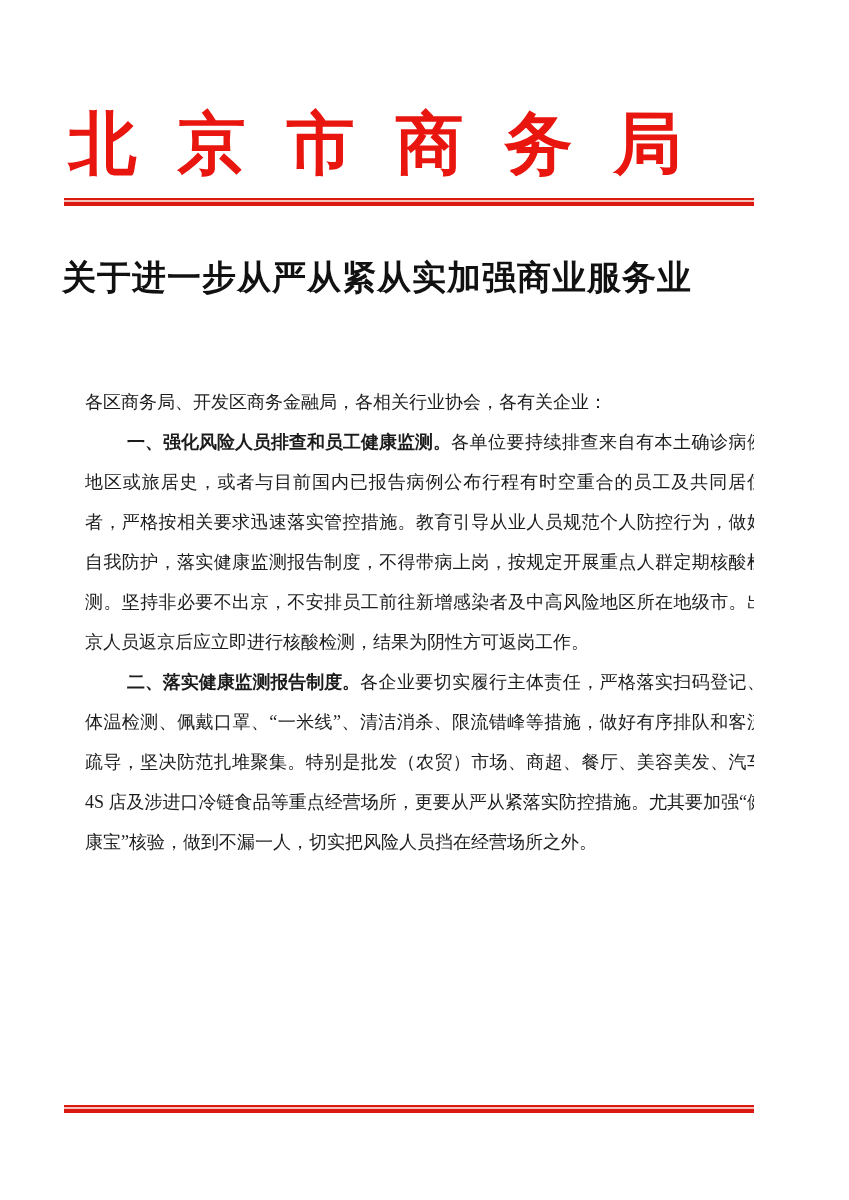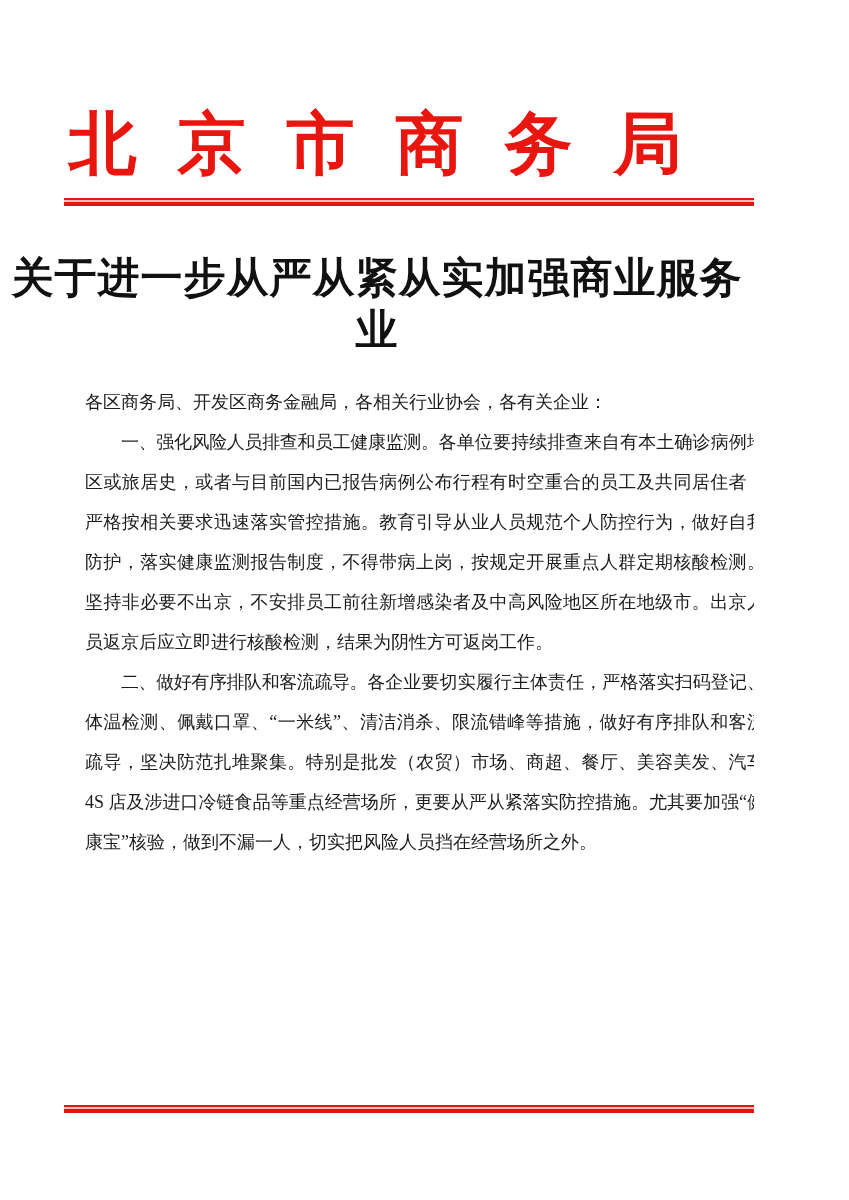--- a/index.html
+++ b/index.html
@@ -39,38 +39,39 @@
       var(--line-red) 4.5px,
       var(--line-red) 8px
     );
   }
   .red-divider.top{top:198px;}
   .red-divider.bottom{top:1105px;}
   .doc-title{
     position:absolute;top:252px;left:0;right:0;
     margin:0;
     text-align:center;
-    font-size:42px;line-height:52px;
+    font-size:34px;line-height:52px;
     font-weight:bold;
     letter-spacing:1px;
     color:#111;
   }
   .doc-title .title-line{display:block;}
   .doc-body{
     position:absolute;top:382px;left:85px;width:680px;height:718px;
     font-size:18px;line-height:40px;
     text-align:justify;
     overflow:hidden;
   }
   .doc-body p{margin:0;padding:0;}
   .doc-body p.indent{text-indent:2em;}
   .section-lead{
     font-family:"Liberation Sans","DejaVu Sans",sans-serif;
-    font-weight:normal;
+    font-weight:bold;
     letter-spacing:-0.5px;
+    margin-left:6px;
   }
 </style>
 </head>
 <body>
 
 <div class="page">
 
   <div class="org-name">北 京 市 商 务 局</div>
 
   <div class="red-divider top"></div>
@@ -79,19 +80,19 @@
     <span class="title-line">关于进一步从严从紧从实加强商业服务业</span>
   </h1>
 
   <div class="doc-body">
 
     <p>各区商务局、开发区商务金融局，各相关行业协会，各有关企业：</p>
 
 
     <p class="indent"><span class="section-lead">一、强化风险人员排查和员工健康监测。</span><span>各单位要持续排查来自有本土确诊病例地区或旅居史，或者与目前国内已报告病例公布行程有时空重合的员工及共同居住者，严格按相关要求迅速落实管控措施。教育引导从业人员规范个人防控行为，做好自我防护，落实健康监测报告制度，不得带病上岗，按规定开展重点人群定期核酸检测。坚持非必要不出京，不安排员工前往新增感染者及中高风险地区所在地级市。出京人员返京后应立即进行核酸检测，结果为阴性方可返岗工作。</span></p>
 
-    <p class="indent"><span class="section-lead">二、做好有序排队和客流疏导。</span><span>各企业要切实履行主体责任，严格落实扫码登记、体温检测、佩戴口罩、“一米线”、清洁消杀、限流错峰等措施，做好有序排队和客流疏导，坚决防范扎堆聚集。特别是批发（农贸）市场、商超、餐厅、美容美发、汽车4S 店及涉进口冷链食品等重点经营场所，更要从严从紧落实防控措施。尤其要加强“健康宝”核验，做到不漏一人，切实把风险人员挡在经营场所之外。</span></p>
+    <p class="indent"><span class="section-lead">二、落实健康监测报告制度。</span><span>各企业要切实履行主体责任，严格落实扫码登记、体温检测、佩戴口罩、“一米线”、清洁消杀、限流错峰等措施，做好有序排队和客流疏导，坚决防范扎堆聚集。特别是批发（农贸）市场、商超、餐厅、美容美发、汽车4S 店及涉进口冷链食品等重点经营场所，更要从严从紧落实防控措施。尤其要加强“健康宝”核验，做到不漏一人，切实把风险人员挡在经营场所之外。</span></p>
 
   </div>
 
   <div class="red-divider bottom"></div>
 
 </div>
 
 </body></html>

